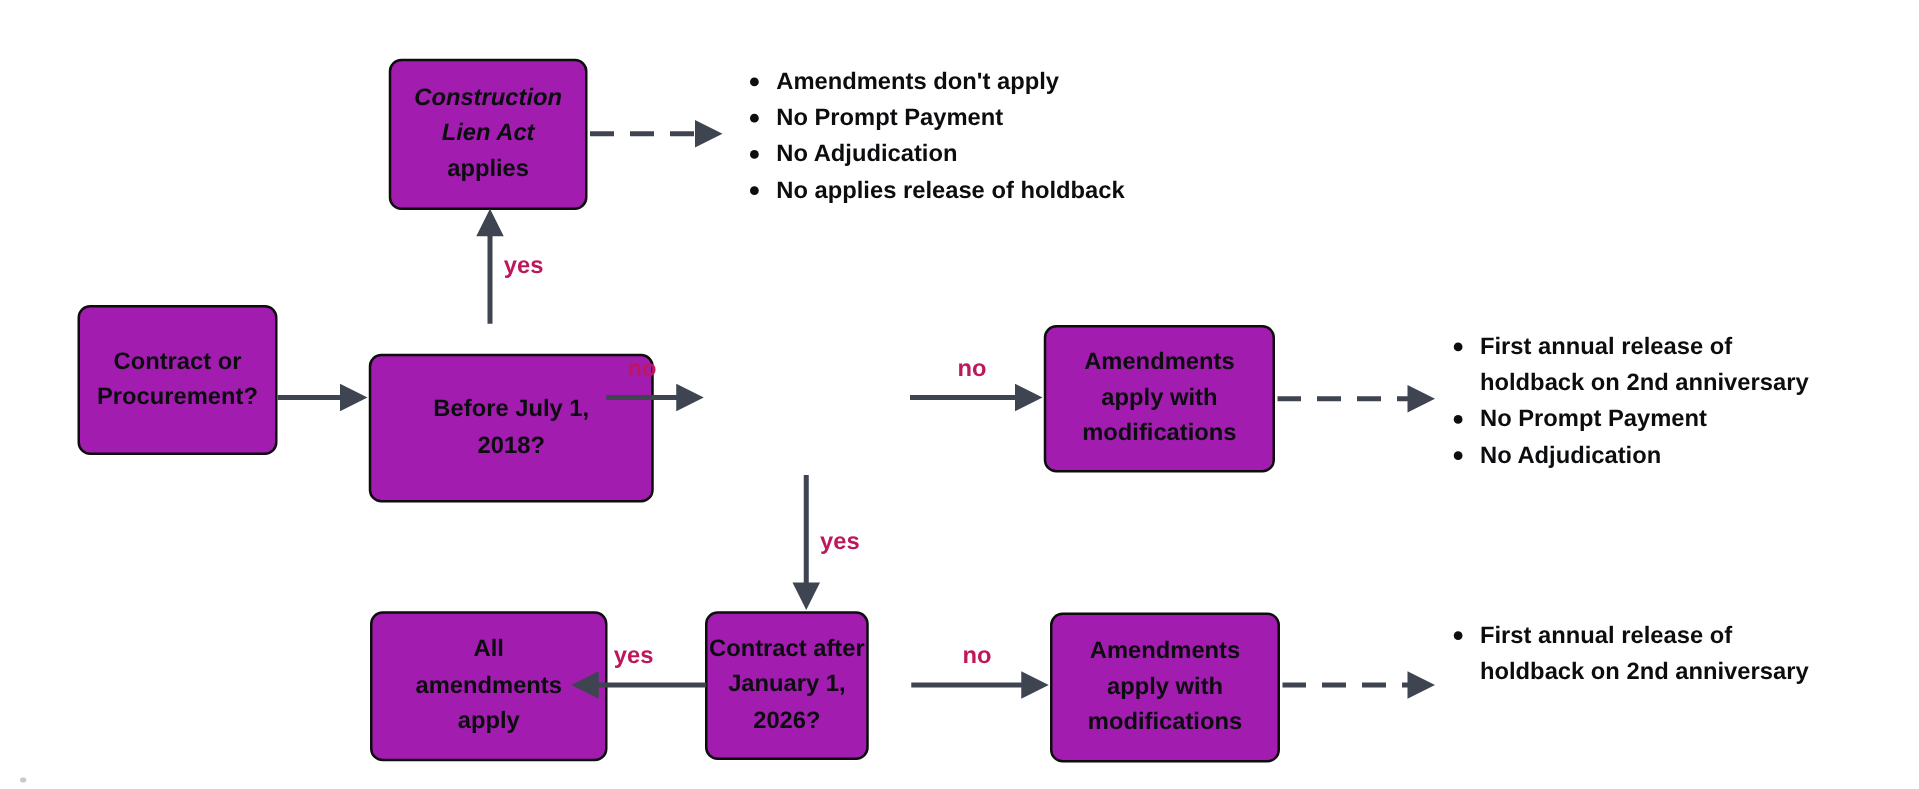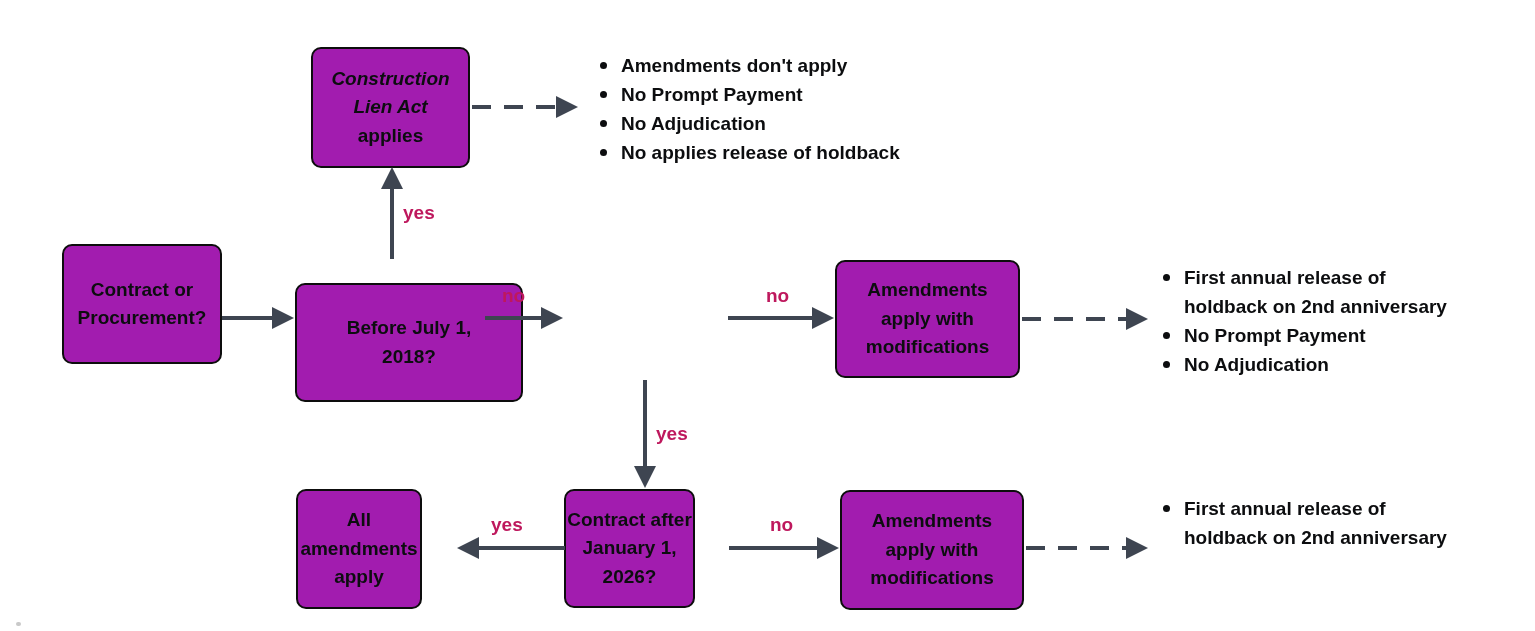--- a/index.html
+++ b/index.html
@@ -77,21 +77,21 @@
 
   <div class="node" style="left:311px;top:47px;width:159px;height:121px;">
     <span class="node-text" style="max-width:126px;"><span class="it">Construction Lien Act</span> <span>applies</span></span>
   </div>
 
 
   <div class="node" style="left:835px;top:260px;width:185px;height:118px;">
     <span class="node-text" style="max-width:140px;">Amendments apply with modifications</span>
   </div>
 
-  <div class="node" style="left:296px;top:489px;width:126px;height:120px;">
+  <div class="node" style="left:296px;top:489px;width:190px;height:120px;">
     <span class="node-text" style="max-width:124px;">All amendments apply</span>
   </div>
 
   <div class="node" style="left:564px;top:489px;width:131px;height:119px;">
     <span class="node-text" style="max-width:134px;">Contract after January 1, 2026?</span>
   </div>
 
   <div class="node" style="left:840px;top:490px;width:184px;height:120px;">
     <span class="node-text" style="max-width:140px;">Amendments apply with modifications</span>
   </div>

